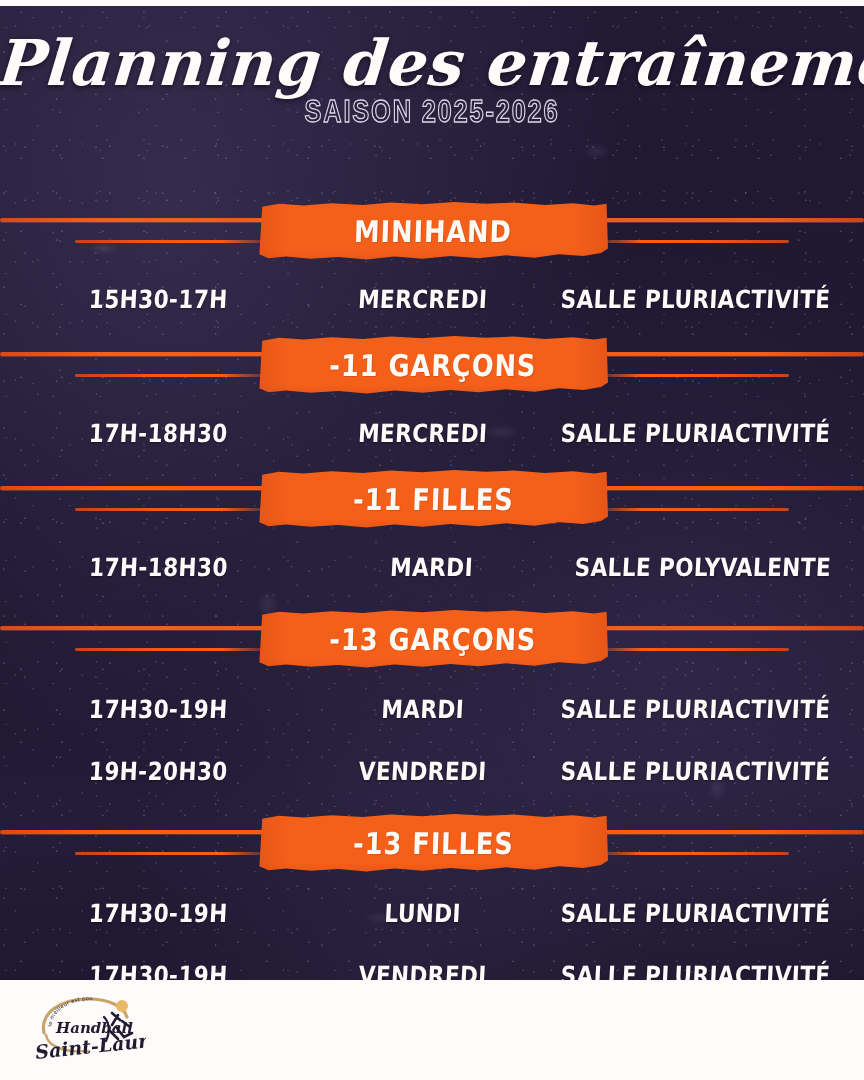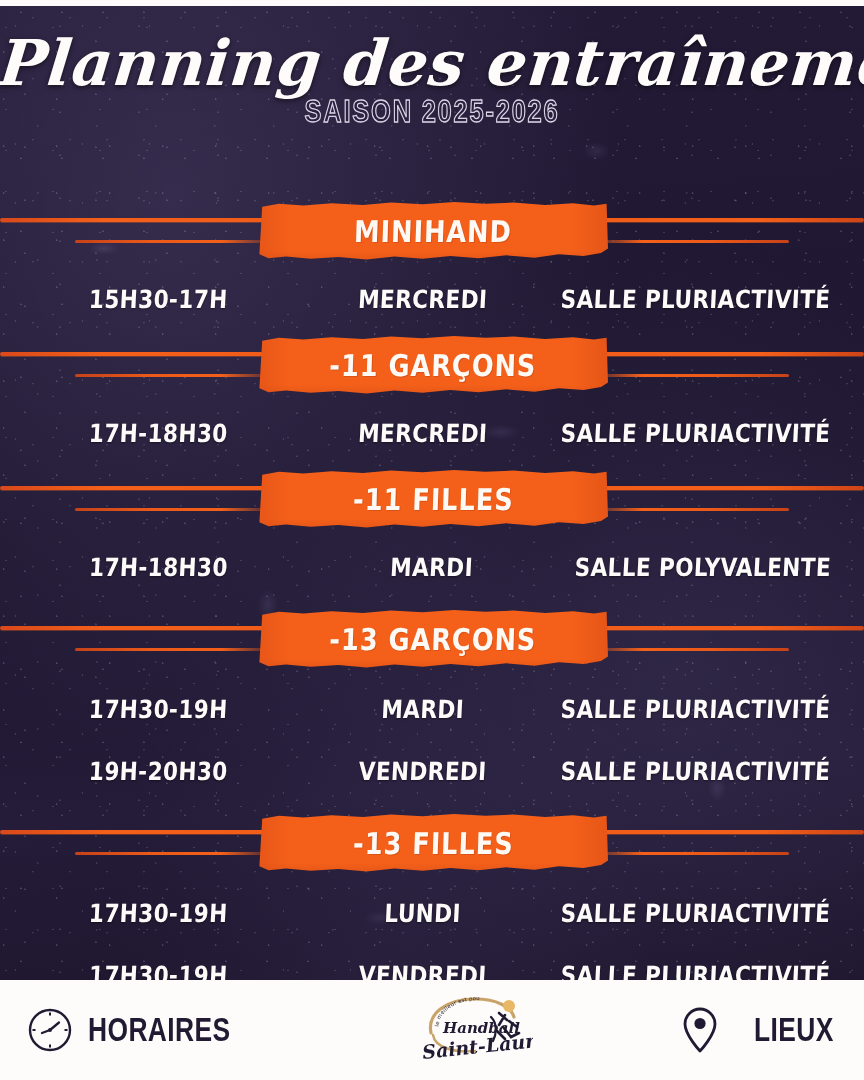--- a/index.html
+++ b/index.html
@@ -319,35 +319,20 @@
         L328,26 L342,21 L356,27 L370,22 L384,17 L398,23 L412,18 L426,25 L440,20 L454,14 L468,19 L482,12
         L496,17 L510,10 L524,15 L538,8 L552,13 L566,7 L580,12 L594,6 L608,11 L622,5 L636,10 L650,4
         L664,9 L678,3 L692,8 L706,4 L720,10 L734,6 L748,12 L762,8 L776,14 L790,10 L804,16 L818,12
         L832,18 L846,14 L864,19 L864,34 L0,34 Z"></path>
     </svg>
   </div>
 
   <div id="footer">
     <div id="footer-inner">
 
-      <div class="foot-item left">
-        <span>
-          <svg class="icon-svg" width="48" height="48" viewBox="0 0 48 48">
-            <circle cx="24" cy="24" r="20" fill="none" stroke="#211a33" stroke-width="2.4"></circle>
-            <circle cx="24" cy="24" r="1.9" fill="#211a33"></circle>
-            <line x1="24" y1="24" x2="33" y2="16.5" stroke="#211a33" stroke-width="2.3" stroke-linecap="round"></line>
-            <line x1="24" y1="24" x2="16" y2="27" stroke="#211a33" stroke-width="2.3" stroke-linecap="round"></line>
-            <line x1="24" y1="6.5" x2="24" y2="9.5" stroke="#211a33" stroke-width="2"></line>
-            <line x1="24" y1="38.5" x2="24" y2="41.5" stroke="#211a33" stroke-width="2"></line>
-            <line x1="6.5" y1="24" x2="9.5" y2="24" stroke="#211a33" stroke-width="2"></line>
-            <line x1="38.5" y1="24" x2="41.5" y2="24" stroke="#211a33" stroke-width="2"></line>
-          </svg>
-        </span>
-        <span class="foot-label">HORAIRES</span>
-      </div>
 
       <div id="logo">
         <svg class="icon-svg" width="120" height="86" viewBox="0 0 120 86">
 
           <path d="M18,46 C14,26 34,12 62,12 C84,12 98,20 101,30" fill="none" stroke="#c9a46a" stroke-width="3.2" stroke-linecap="round"></path>
           <path d="M20,48 C22,60 40,66 62,64" fill="none" stroke="#c9a46a" stroke-width="2.4" stroke-linecap="round"></path>
           <circle cx="96" cy="19" r="6" fill="#e8b868"></circle>
 
           <path id="arcpath" d="M26,42 C24,24 44,13 66,13" fill="none"></path>
           <text font-family="'DejaVu Sans',sans-serif" font-size="5.4" fill="#2a2230" letter-spacing=".2">
@@ -356,25 +341,16 @@
 
           <path d="M86,26 L94,33 M92,28 L86,38 M96,34 L104,40 M90,40 L98,50 L106,46 M84,44 L92,52" fill="none" stroke="#211a33" stroke-width="2.6" stroke-linecap="round"></path>
           <path d="M78,30 C84,36 84,46 80,54" fill="none" stroke="#211a33" stroke-width="2.2" stroke-linecap="round"></path>
 
           <text x="30" y="46" font-family="'DejaVu Serif',serif" font-style="italic" font-weight="bold" font-size="15" fill="#211a33">Handball</text>
 
           <text x="10" y="72" font-family="'DejaVu Serif',serif" font-style="italic" font-weight="bold" font-size="19" fill="#211a33" transform="rotate(-6 10 72)">Saint-Laurent</text>
         </svg>
       </div>
 
-      <div class="foot-item right">
-        <span>
-          <svg class="icon-svg" width="40" height="50" viewBox="0 0 40 50">
-            <path d="M20,4 C11.7,4 5,10.7 5,19 C5,30 20,46 20,46 C20,46 35,30 35,19 C35,10.7 28.3,4 20,4 Z" fill="none" stroke="#211a33" stroke-width="2.8" stroke-linejoin="round"></path>
-            <circle cx="20" cy="18.5" r="5.6" fill="#211a33"></circle>
-          </svg>
-        </span>
-        <span class="foot-label">LIEUX</span>
-      </div>
 
     </div>
   </div>
 </div>
 
 </body></html>

